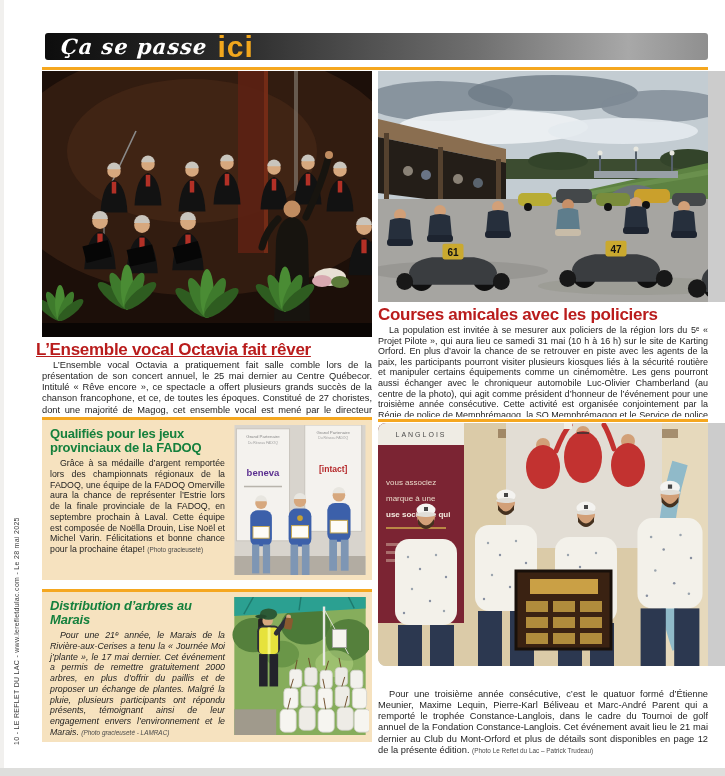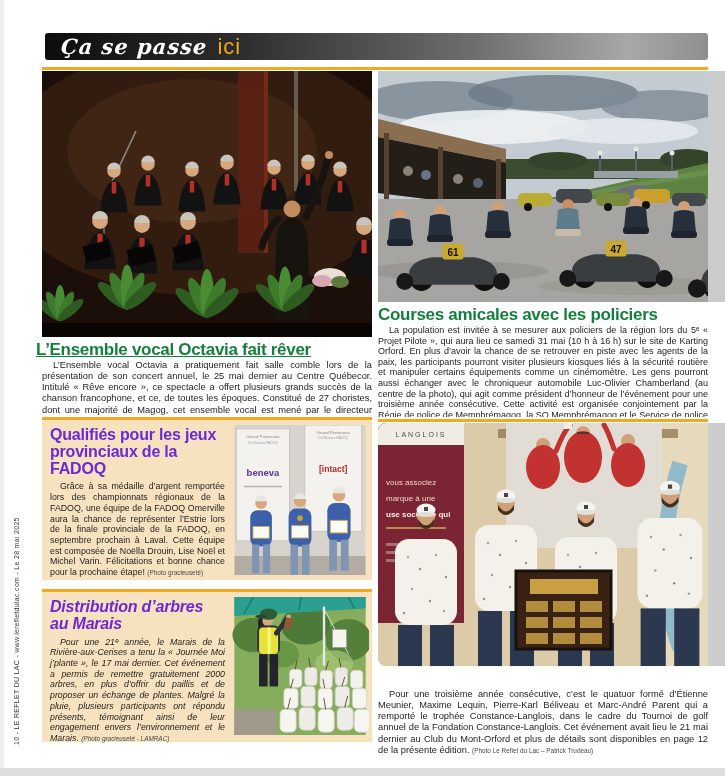--- a/index.html
+++ b/index.html
@@ -7,39 +7,39 @@
   #page{position:relative;width:725px;height:776px;background:#ffffff;overflow:hidden;}
   #page-edge-bottom{position:absolute;left:0;top:768px;width:725px;height:8px;background:#dededc;}
   #page-edge-left{position:absolute;left:0;top:0;width:4px;height:776px;background:#f1f0ee;}
 
   
   .banner{position:absolute;left:45px;top:33px;width:663px;height:27px;
     background:linear-gradient(90deg,#0d0d0d 0%,#2e2e2e 30%,#6f6f6f 65%,#a8a8a8 88%,#8f8f8f 100%);
     border-radius:3px;display:flex;align-items:center;}
   .banner .script{font-family:"DejaVu Serif",serif;font-style:italic;font-weight:bold;
     color:#ffffff;font-size:21px;margin-left:16px;letter-spacing:1px;transform:skewX(-4deg);}
-  .banner .accent{font-size:22px;font-weight:normal;color:#f2a71d;margin-left:10px;letter-spacing:1px;}
+  .banner .accent{font-size:30px;font-weight:bold;color:#f2a71d;margin-left:10px;letter-spacing:1px;}
 
   .orange-rule{position:absolute;height:3px;background:#f5a71f;}
 
-  .headline{position:absolute;font-weight:bold;color:#15803d;font-size:17px;
+  .headline{position:absolute;font-weight:bold;color:#b91c1c;font-size:17px;
     letter-spacing:-0.3px;white-space:nowrap;}
   .body-txt{position:absolute;font-size:9.3px;line-height:1.2;text-align:justify;
     color:#1d1d1d;overflow:hidden;}
   .body-txt .indent{display:inline-block;width:11px;}
   .credit{font-size:6.4px;color:#4a4a4a;letter-spacing:0;}
 
   .photo{position:absolute;overflow:hidden;background:#ccc;}
   .photo svg{display:block;}
 
   
   .box{position:absolute;left:42px;width:330px;background:#f6e2bf;border-top:3px solid #f5a71f;
     box-sizing:border-box;display:flex;padding:5px 3px 4px 8px;}
   .box .box-left{flex:1;padding-right:6px;}
-  .box-title{font-weight:bold;color:#6d28d9;font-size:16px;line-height:1.05;
+  .box-title{font-weight:bold;color:#15803d;font-size:13px;line-height:1.05;
     letter-spacing:-0.2px;margin:2px 0 4px 0;}
   .box-body{font-size:8.8px;line-height:1.22;text-align:justify;color:#1d1d1d;}
   .box-body .indent{display:inline-block;width:10px;}
   .box-photo{flex:none;overflow:hidden;}
 
   
   .edition{position:absolute;left:13px;top:745px;transform:rotate(-90deg);
     transform-origin:0 0;width:270px;font-size:7px;color:#3a3a3a;letter-spacing:0.3px;
     white-space:nowrap;}
 

